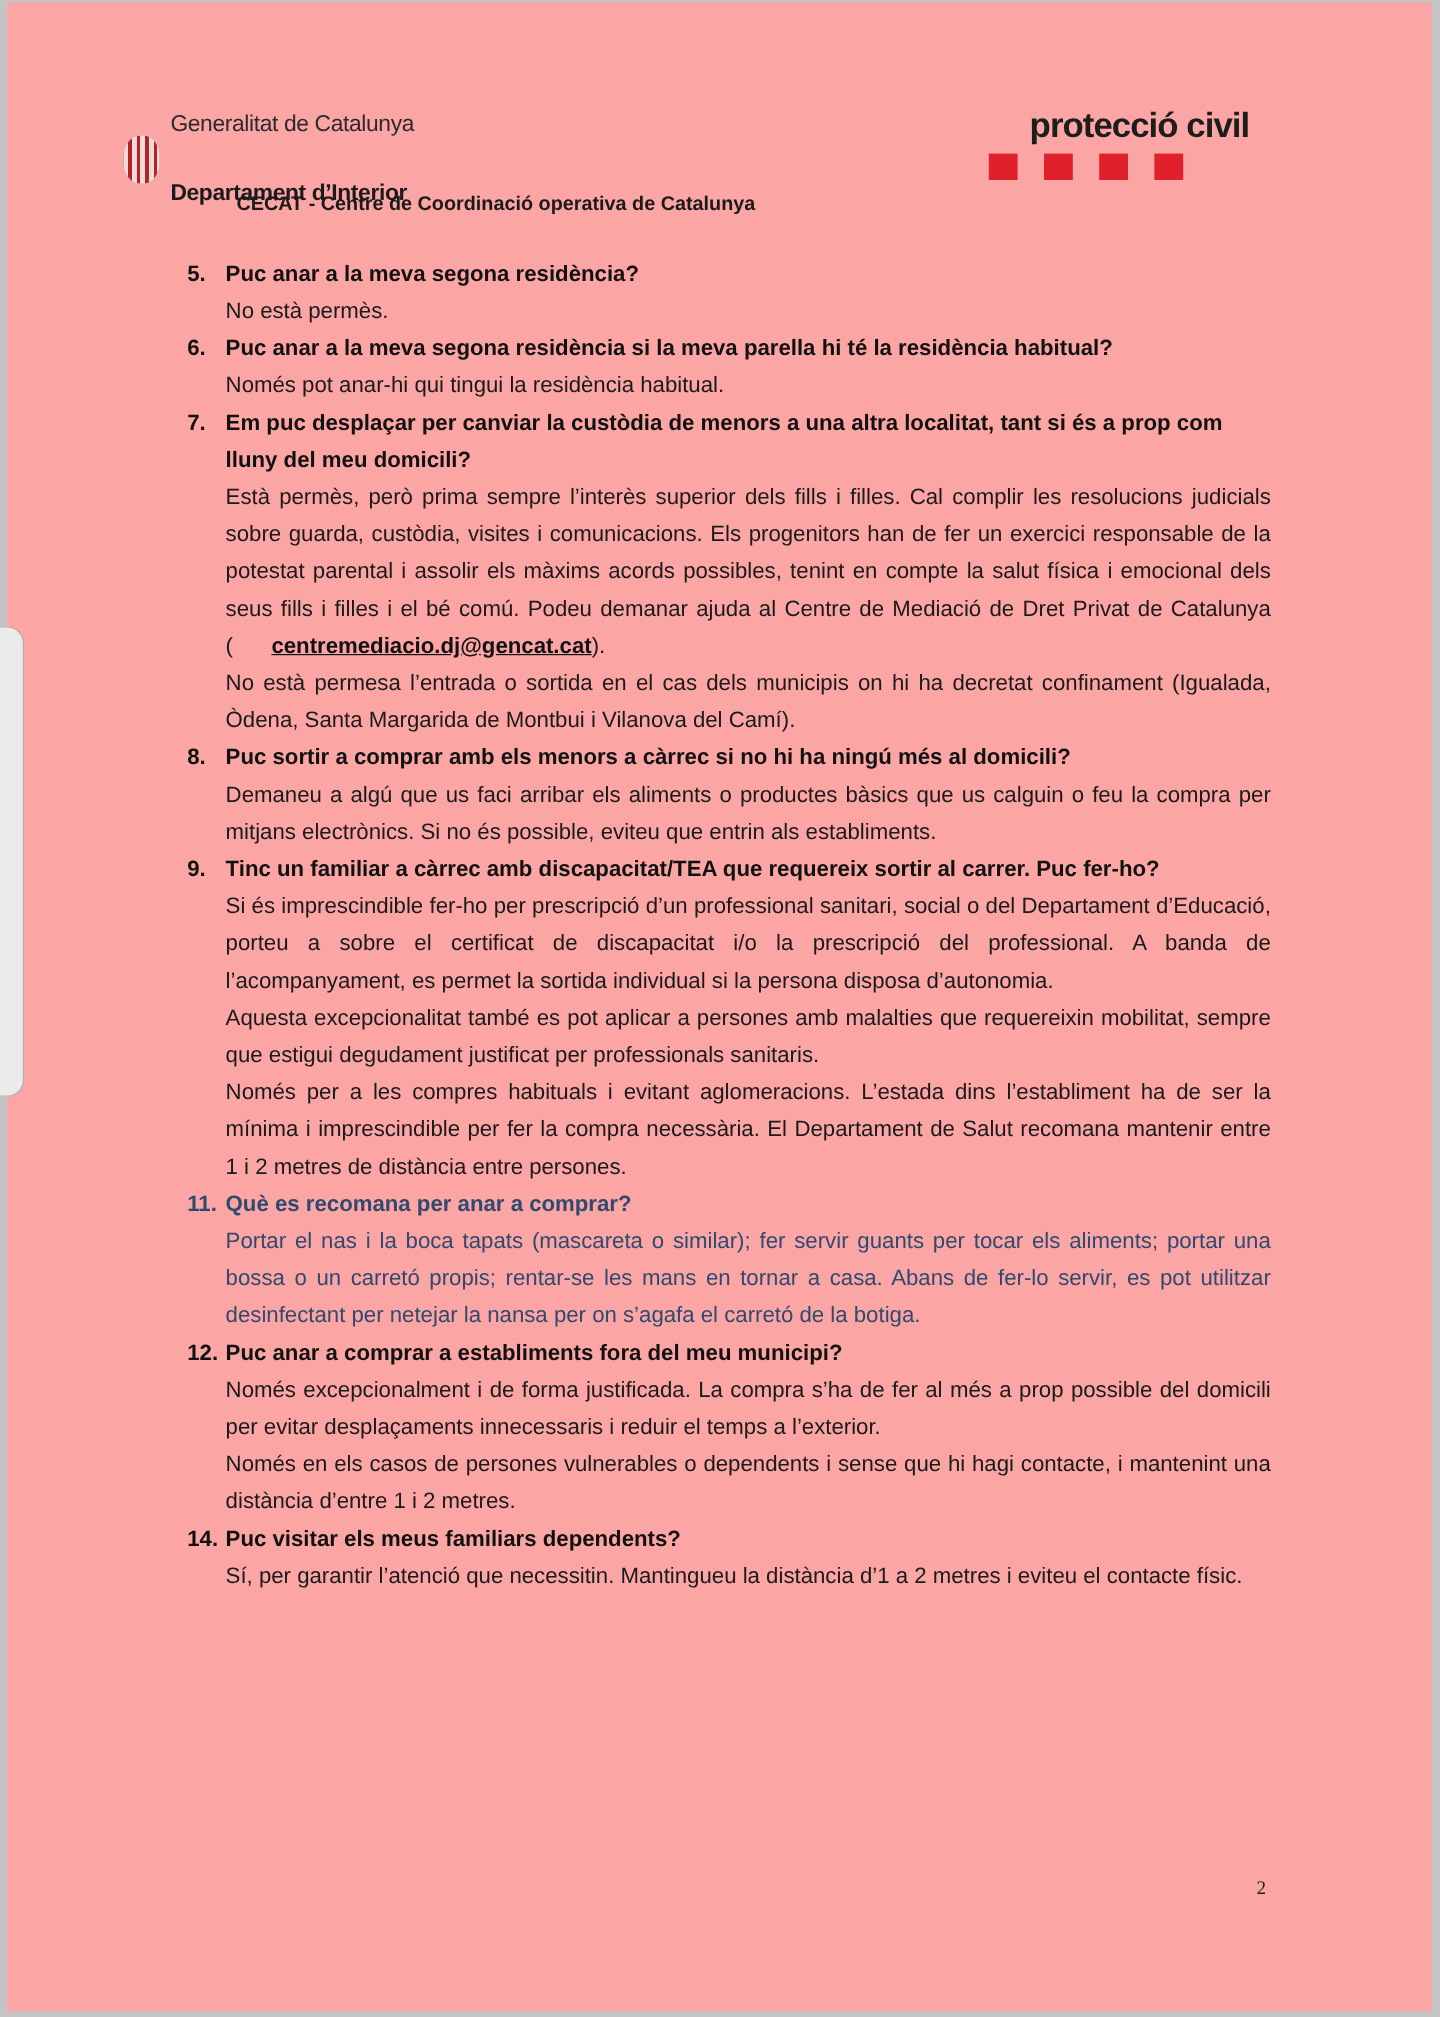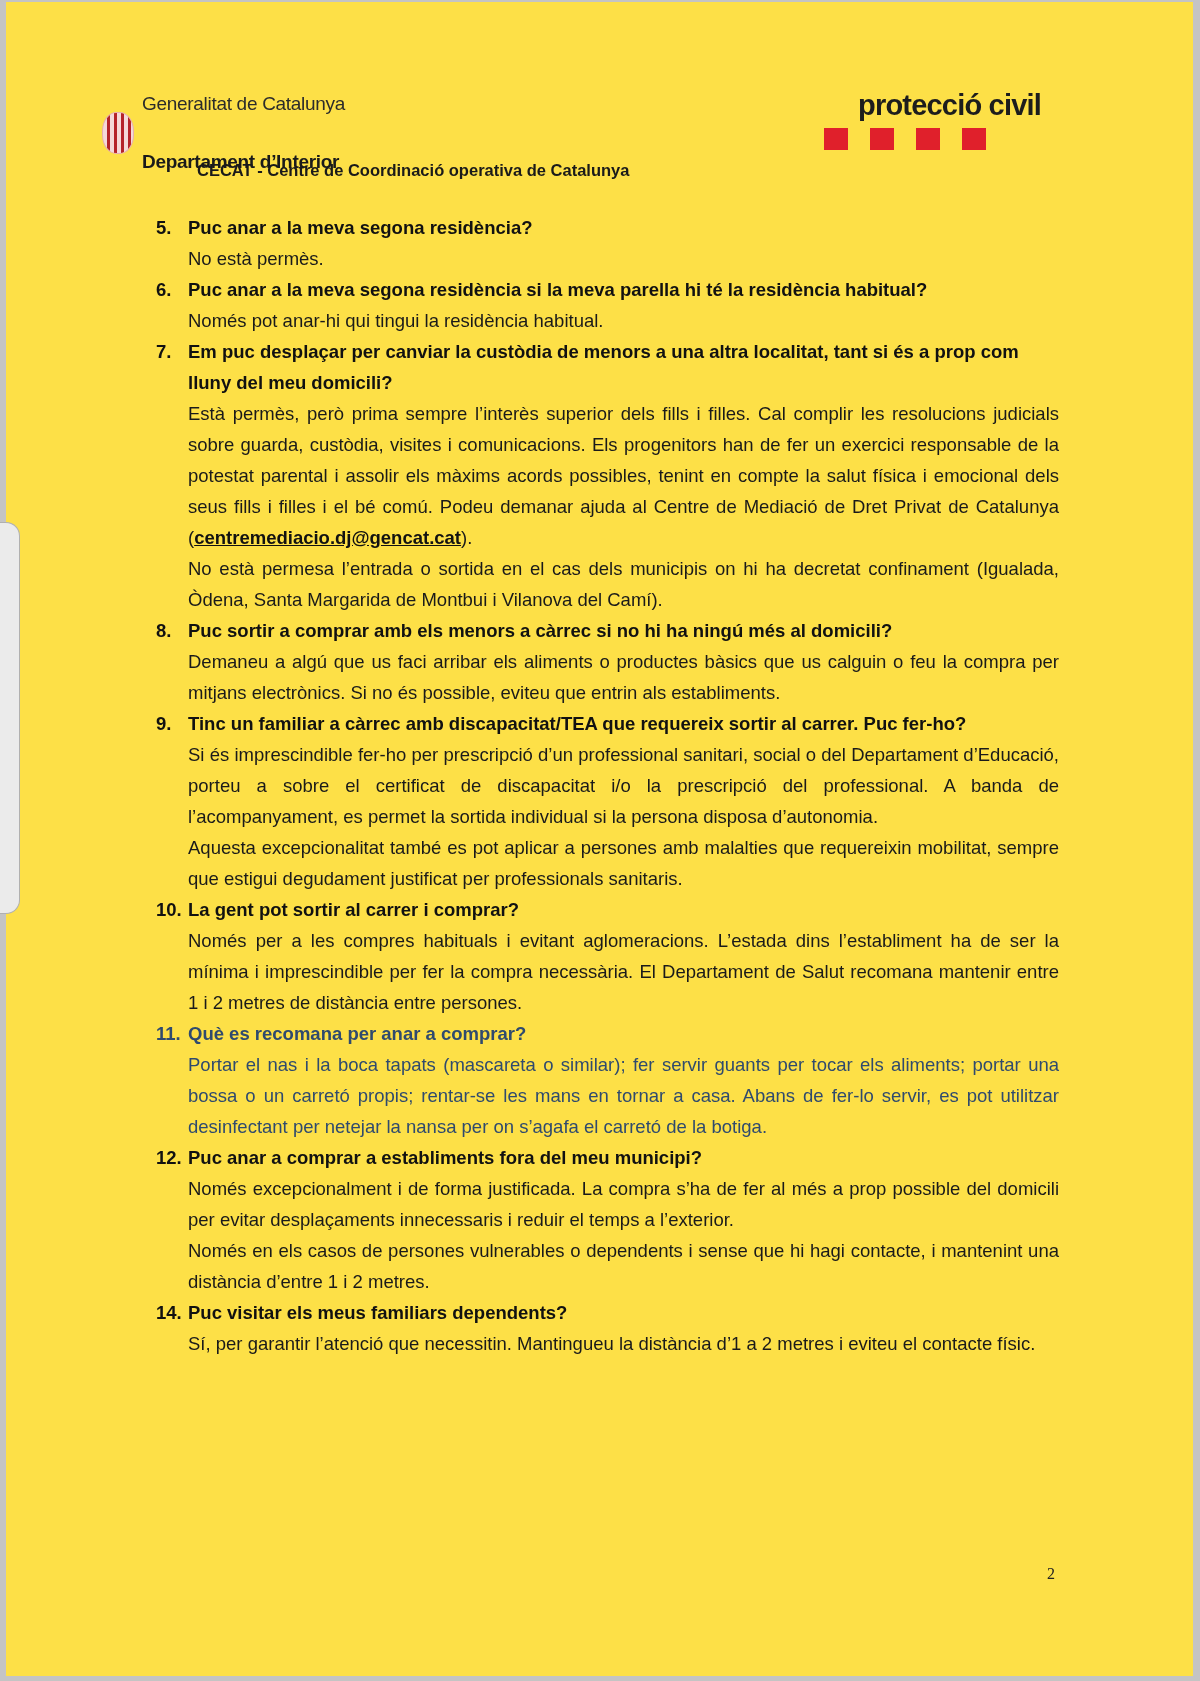--- a/index.html
+++ b/index.html
@@ -3,21 +3,21 @@
   <meta charset="utf-8">
   <style>
     html, body { margin: 0; padding: 0; }
     body {
       width: 1200px; height: 1681px; position: relative; overflow: hidden;
       background: #c4c4c4;
       font-family: "Liberation Sans Narrow", "Liberation Sans", sans-serif;
     }
     .page {
       position: absolute; left: 6px; top: 2px; width: 1187px; height: 1674px;
-      background: #fde047;
+      background: #fca5a5;
     }
     .side-tab {
       position: absolute; left: -6px; top: 520px; width: 19px; height: 390px;
       background: #ebebeb; border: 1.5px solid #b0b0b0; border-left: none;
       border-radius: 0 14px 14px 0;
     }
     .logo-gen { position: absolute; left: 96px; top: 92px; display: flex; align-items: center; }
     .coat {
       width: 32px; height: 42px; border-radius: 45%;
       background: repeating-linear-gradient(90deg, #f4d9d9 0 4px, #b5232a 4px 7px);
@@ -40,21 +40,21 @@
       display: flex; font-weight: bold; font-size: 18.5px; color: #111; line-height: 31px;
     }
     .q .num { width: 32px; flex: none; }
     .q.wide .num { width: 32px; }
     .q .qt { flex: 1; }
     .a {
       margin-left: 32px; font-size: 18.5px; color: #1a1a1a; line-height: 31px;
       text-align: justify;
     }
     .blue .q, .blue .a { color: #2f4a6e; }
-    .email { font-weight: bold; text-decoration: underline; color: #111; }
+    .email { font-weight: bold; text-decoration: underline; color: #111; margin-left: 32px; }
     .page-num {
       position: absolute; left: 1041px; top: 1563px;
       font-family: "Liberation Serif", serif; font-size: 16px; color: #222;
     }
   </style>
 </head>
 <body>
 
 <div class="page">
   <div class="side-tab"></div>
@@ -111,24 +111,20 @@
     </div>
     <div class="qa">
       <div class="q">
           <span class="num">9.</span>
           <span class="qt">Tinc un familiar a càrrec amb discapacitat/TEA que requereix sortir al carrer. Puc fer-ho?</span>
         </div>
       <div class="a">Si és imprescindible fer-ho per prescripció d’un professional sanitari, social o del Departament d’Educació, porteu a sobre el certificat de discapacitat i/o la prescripció del professional. A banda de l’acompanyament, es permet la sortida individual si la persona disposa d’autonomia.</div>
       <div class="a">Aquesta excepcionalitat també es pot aplicar a persones amb malalties que requereixin mobilitat, sempre que estigui degudament justificat per professionals sanitaris.</div>
     </div>
     <div class="qa">
-      <div class="q wide">
-          <span class="num">10.</span>
-          <span class="qt">La gent pot sortir al carrer i comprar?</span>
-        </div>
       <div class="a">Només per a les compres habituals i evitant aglomeracions. L’estada dins l’establiment ha de ser la mínima i imprescindible per fer la compra necessària. El Departament de Salut recomana mantenir entre 1 i 2 metres de distància entre persones.</div>
     </div>
     <div class="qa blue">
       <div class="q wide">
           <span class="num">11.</span>
           <span class="qt">Què es recomana per anar a comprar?</span>
         </div>
       <div class="a">Portar el nas i la boca tapats (mascareta o similar); fer servir guants per tocar els aliments; portar una bossa o un carretó propis; rentar-se les mans en tornar a casa. Abans de fer-lo servir, es pot utilitzar desinfectant per netejar la nansa per on s’agafa el carretó de la botiga.</div>
     </div>
     <div class="qa">

